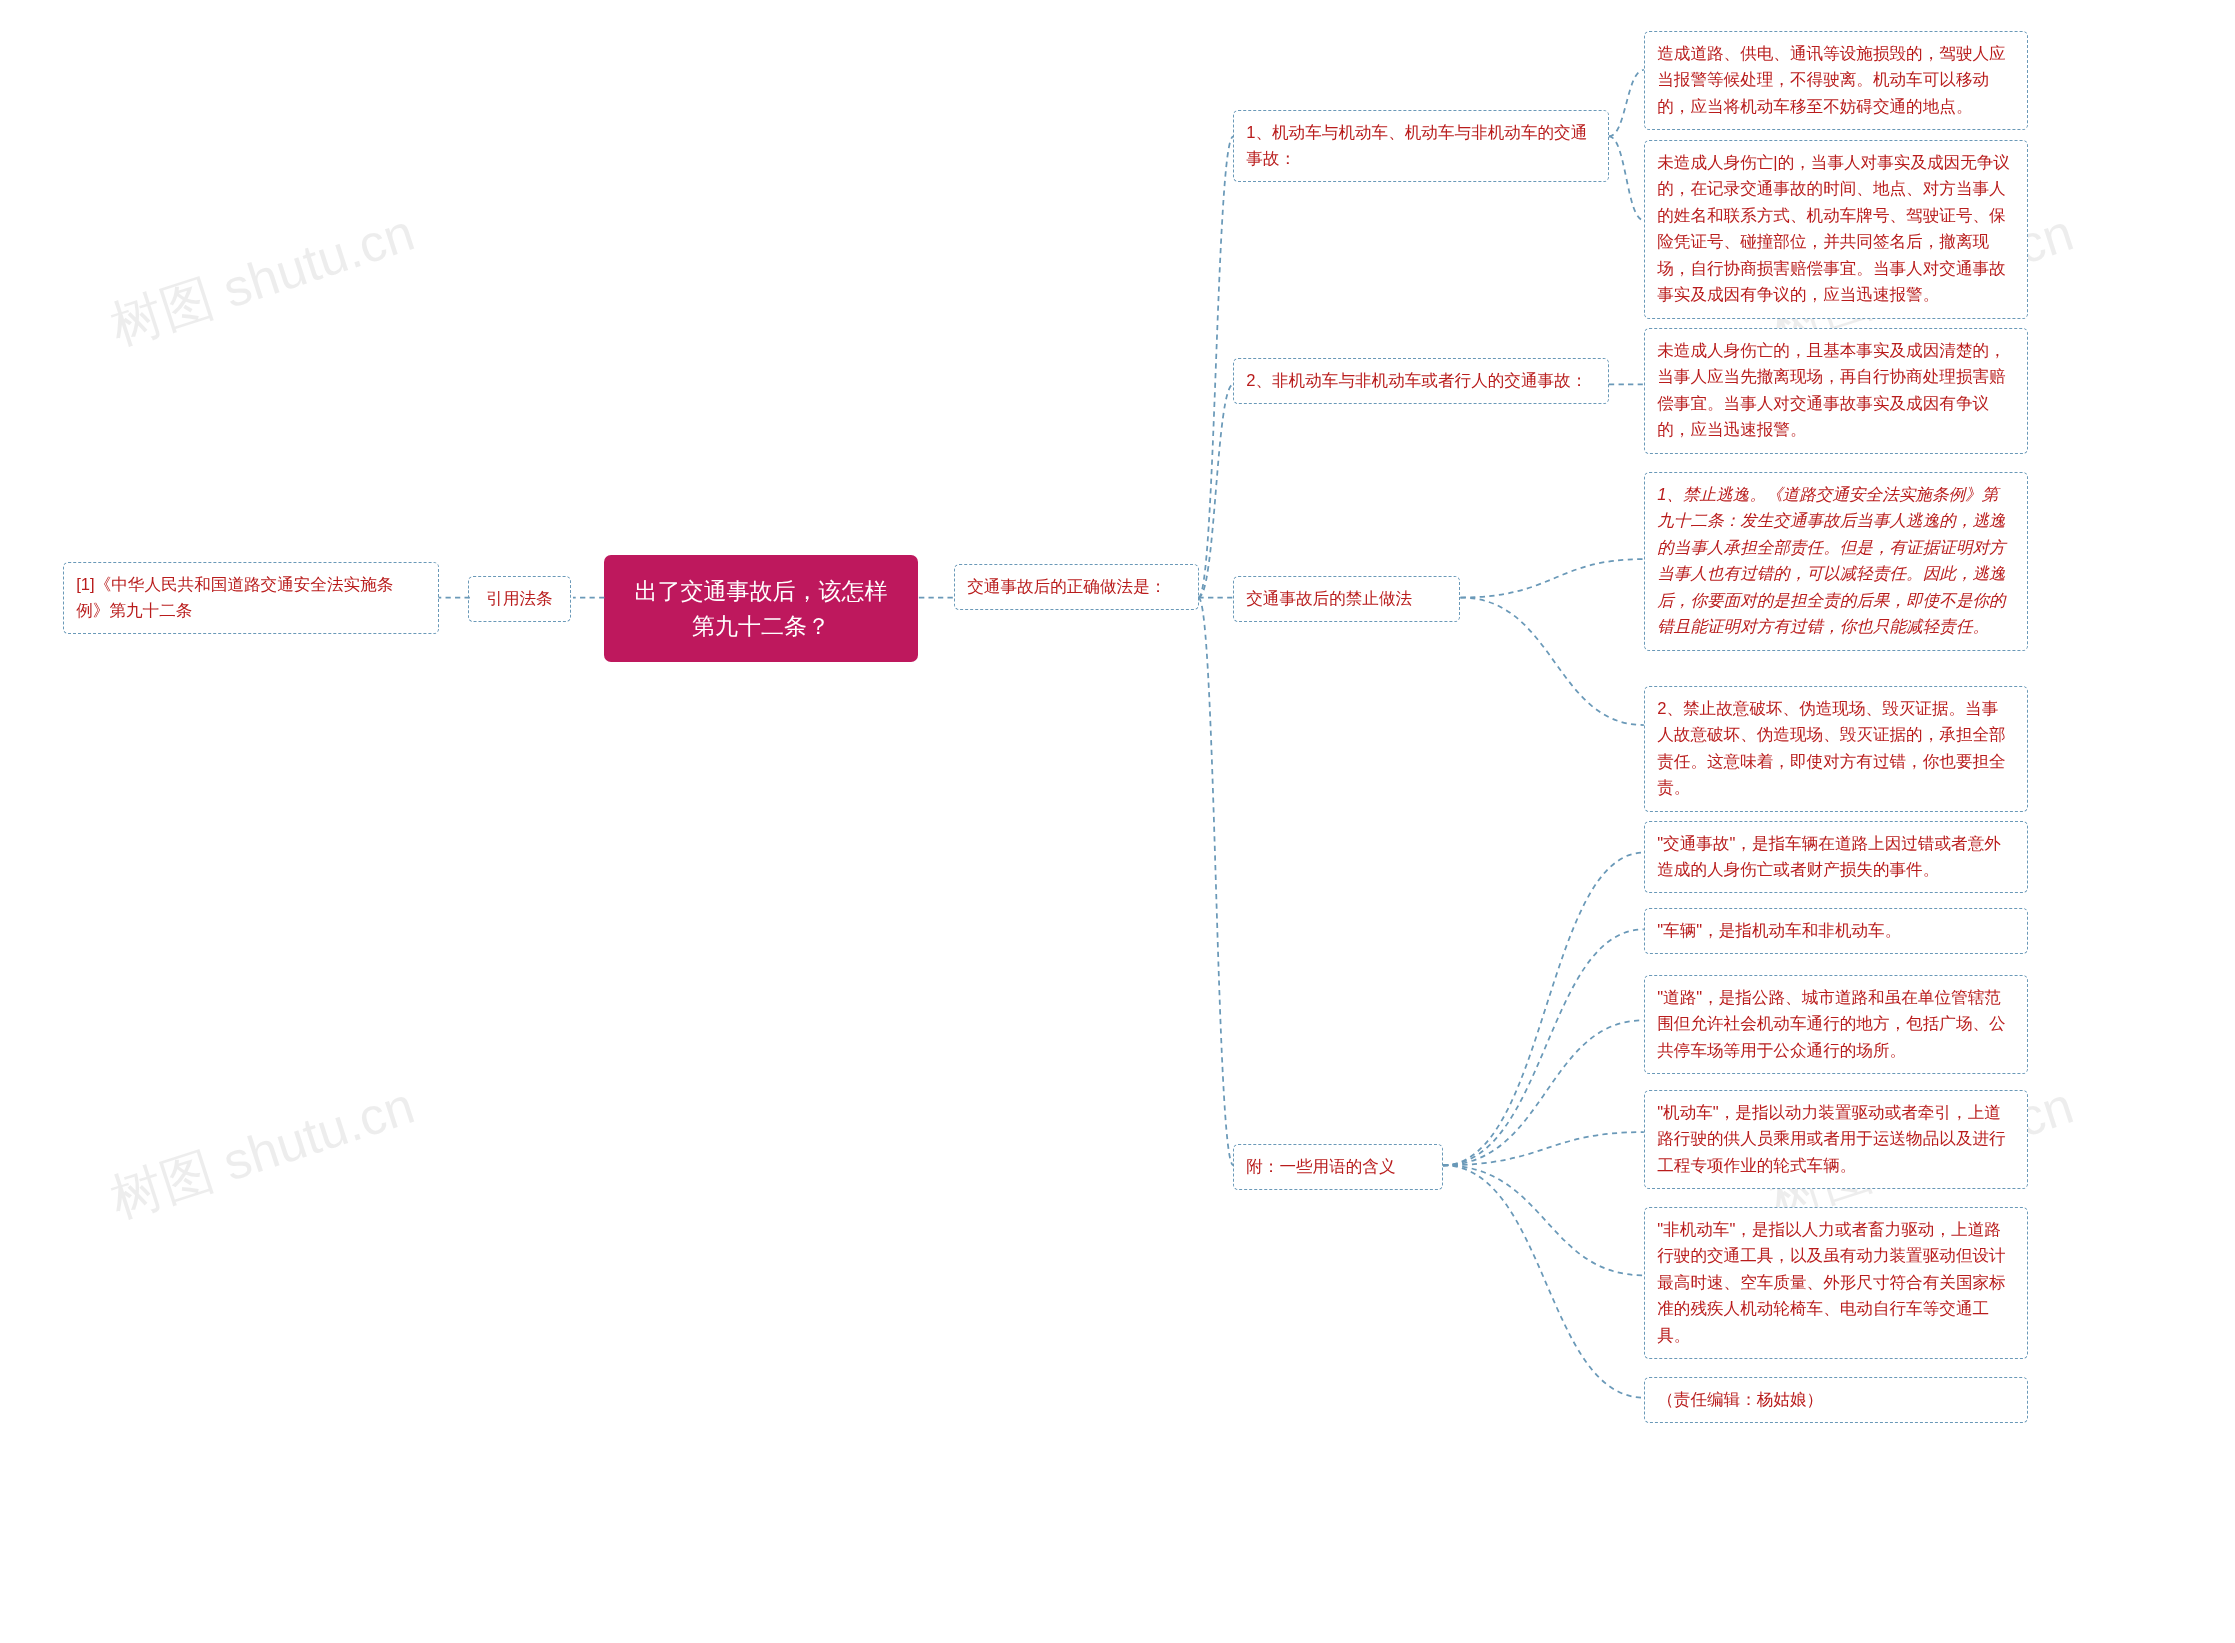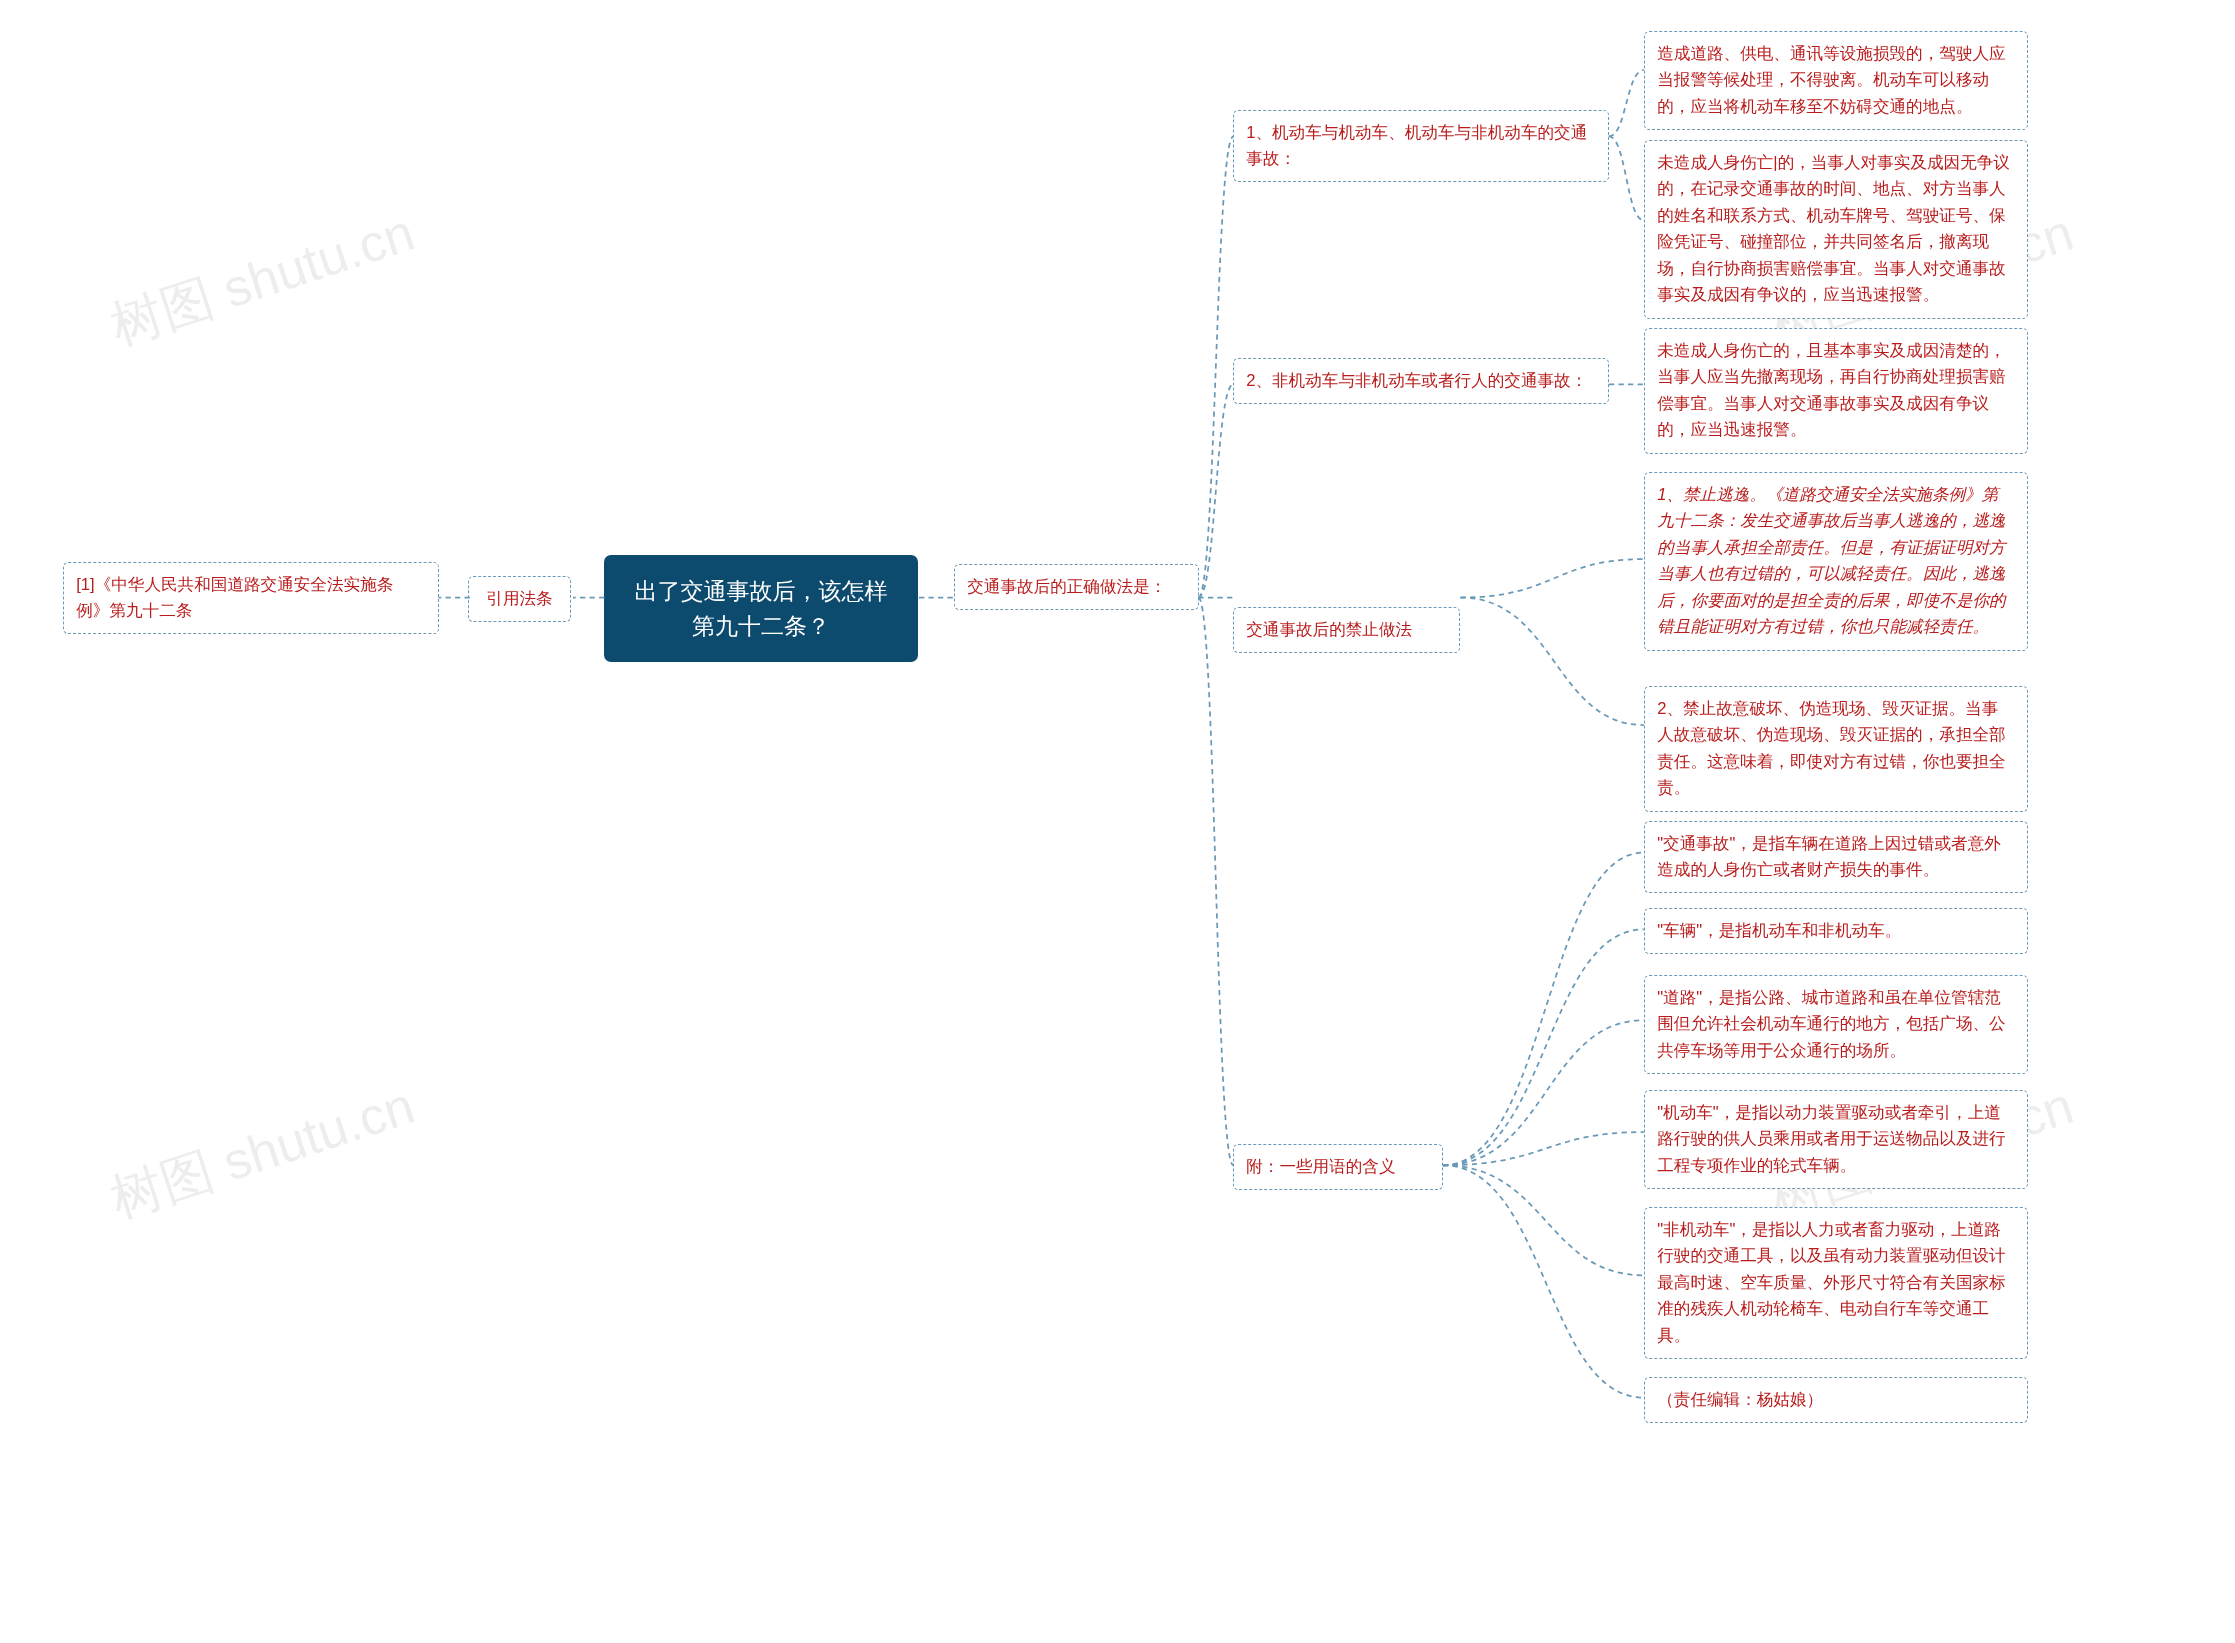--- a/index.html
+++ b/index.html
@@ -27,21 +27,21 @@
   .node {
     position: absolute;
     border: 1.7px dashed #6a99b8;
     border-radius: 5.2px;
     padding: 8.7px 12.2px;
     background: #fff;
     line-height: 1.6;
     color: #b91c1c;
   }
   .root {
-    background: #0c4a6e;
+    background: #be185d;
     color: #fff;
     border: none;
     border-radius: 7px;
     text-align: center;
     font-size: 23px;
     padding: 19px 26px;
     line-height: 1.5;
   }
   svg.connectors {
     position: absolute;
@@ -77,21 +77,21 @@
 
 <div class="node" style="left:1233px; top:110px; width:376px;">1、机动车与机动车、机动车与非机动车的交通事故：</div>
 
 <div class="node" style="left:1644px; top:31px; width:384px;">造成道路、供电、通讯等设施损毁的，驾驶人应当报警等候处理，不得驶离。机动车可以移动的，应当将机动车移至不妨碍交通的地点。</div>
 <div class="node" style="left:1644px; top:140px; width:384px;">未造成人身伤亡|的，当事人对事实及成因无争议的，在记录交通事故的时间、地点、对方当事人的姓名和联系方式、机动车牌号、驾驶证号、保险凭证号、碰撞部位，并共同签名后，撤离现场，自行协商损害赔偿事宜。当事人对交通事故事实及成因有争议的，应当迅速报警。</div>
 
 <div class="node" style="left:1233px; top:358px; width:376px;">2、非机动车与非机动车或者行人的交通事故：</div>
 
 <div class="node" style="left:1644px; top:328px; width:384px;">未造成人身伤亡的，且基本事实及成因清楚的，当事人应当先撤离现场，再自行协商处理损害赔偿事宜。当事人对交通事故事实及成因有争议的，应当迅速报警。</div>
 
-<div class="node" style="left:1233px; top:576px; width:227px;margin-top:31px;">交通事故后的禁止做法</div>
+<div class="node" style="left:1233px; top:576px; width:227px;">交通事故后的禁止做法</div>
 
 <div class="node" style="left:1644px; top:472px; width:384px;font-style:italic;">1、禁止逃逸。《道路交通安全法实施条例》第九十二条：发生交通事故后当事人逃逸的，逃逸的当事人承担全部责任。但是，有证据证明对方当事人也有过错的，可以减轻责任。因此，逃逸后，你要面对的是担全责的后果，即使不是你的错且能证明对方有过错，你也只能减轻责任。</div>
 <div class="node" style="left:1644px; top:678px; width:384px;margin-top:8px;">2、禁止故意破坏、伪造现场、毁灭证据。当事人故意破坏、伪造现场、毁灭证据的，承担全部责任。这意味着，即使对方有过错，你也要担全责。</div>
 
 <div class="node" style="left:1233px; top:1144px; width:210px;">附：一些用语的含义</div>
 
 <div class="node" style="left:1644px; top:821px; width:384px;">"交通事故"，是指车辆在道路上因过错或者意外造成的人身伤亡或者财产损失的事件。</div>
 <div class="node" style="left:1644px; top:908px; width:384px;">"车辆"，是指机动车和非机动车。</div>
 <div class="node" style="left:1644px; top:975px; width:384px;">"道路"，是指公路、城市道路和虽在单位管辖范围但允许社会机动车通行的地方，包括广场、公共停车场等用于公众通行的场所。</div>
 <div class="node" style="left:1644px; top:1090px; width:384px;">"机动车"，是指以动力装置驱动或者牵引，上道路行驶的供人员乘用或者用于运送物品以及进行工程专项作业的轮式车辆。</div>

